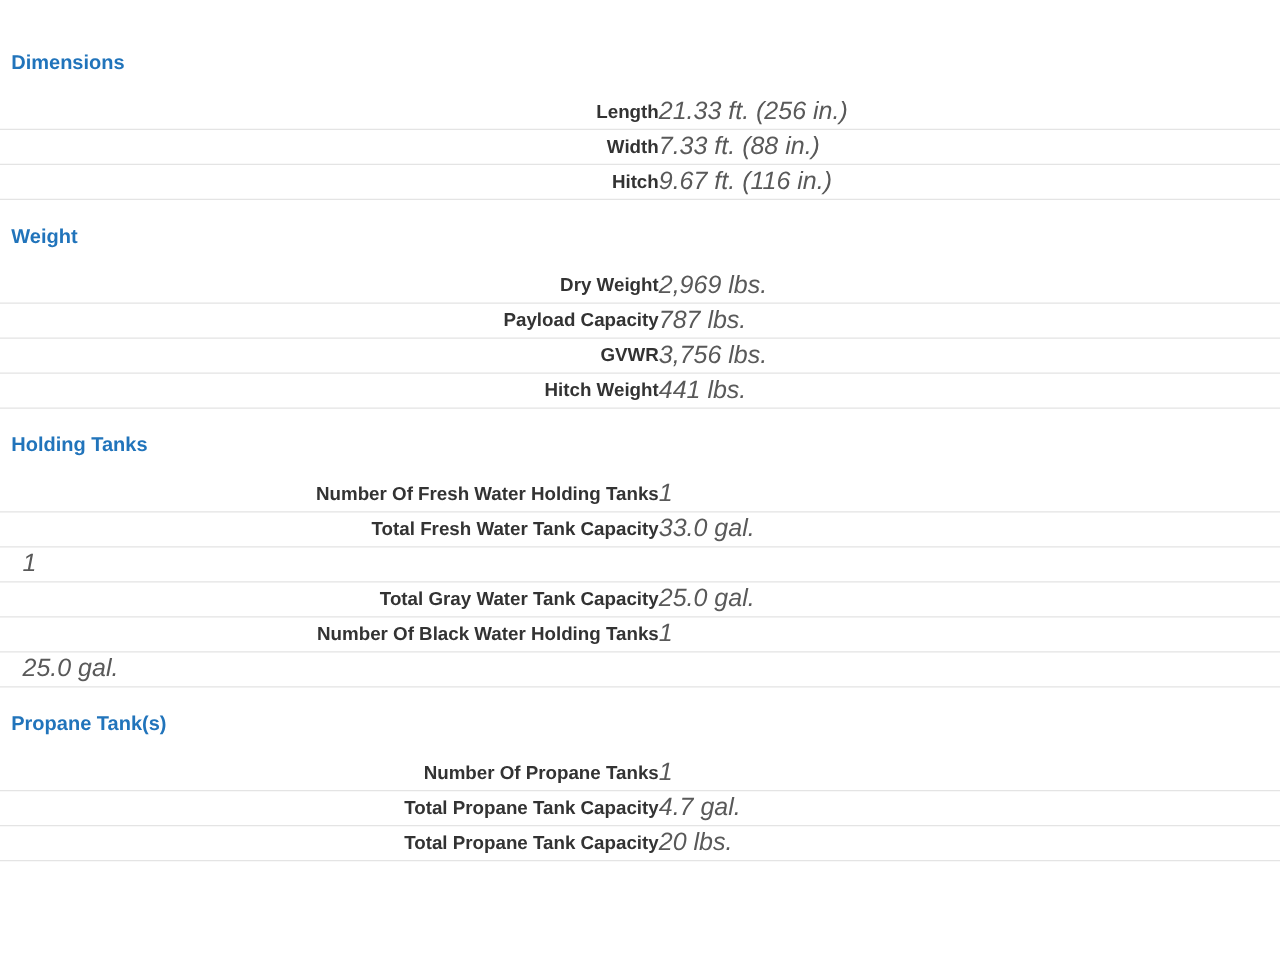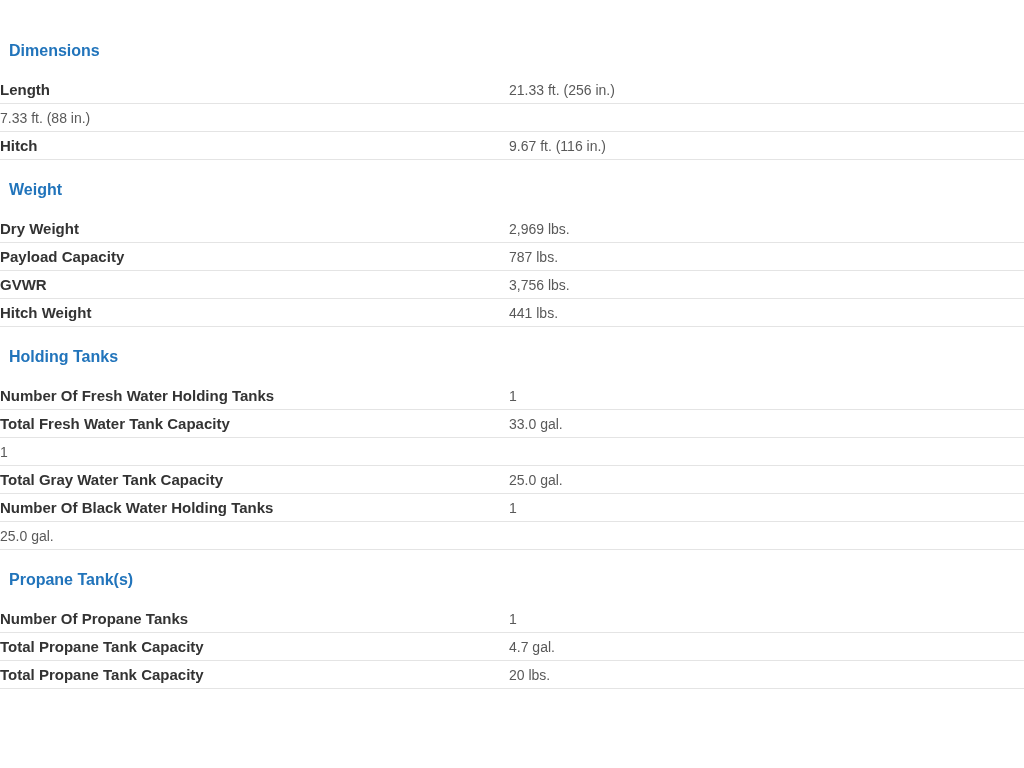--- a/index.html
+++ b/index.html
@@ -24,50 +24,54 @@
     line-height: 18px;
     margin: 21px 0 16px 9px;
   }
   .section:first-child .section-title { margin-top: 0; }
   .spec-table { width: 100%; }
   .spec-row {
     display: flex;
     align-items: center;
     height: 28px;
     border-bottom: 1px solid var(--border-color, #e4e4e4);
+    padding-left: 18px;
+    text-align: right;
   }
   .spec-label {
     width: 509px;
     flex: 0 0 509px;
     font-size: 15px;
     font-weight: bold;
     color: var(--label-color, #333333);
     white-space: nowrap;
     overflow: hidden;
   }
   .spec-value {
-    font-size: 14px;
+    font-size: 20px;
     font-weight: normal;
     color: var(--value-color, #595959);
     white-space: nowrap;
+    font-style: italic;
   }
 </style>
 </head>
 <body>
 
 <div class="page">
 
   <div class="section">
     <h2 class="section-title">Dimensions</h2>
     <div class="spec-table">
       <div class="spec-row">
         <span class="spec-label">Length</span>
         <span class="spec-value">21.33 ft. (256 in.)</span>
       </div>
       <div class="spec-row">
+        <span class="spec-label">Width</span>
         <span class="spec-value">7.33 ft. (88 in.)</span>
       </div>
       <div class="spec-row">
         <span class="spec-label">Hitch</span>
         <span class="spec-value">9.67 ft. (116 in.)</span>
       </div>
     </div>
   </div>
 
   <div class="section">

